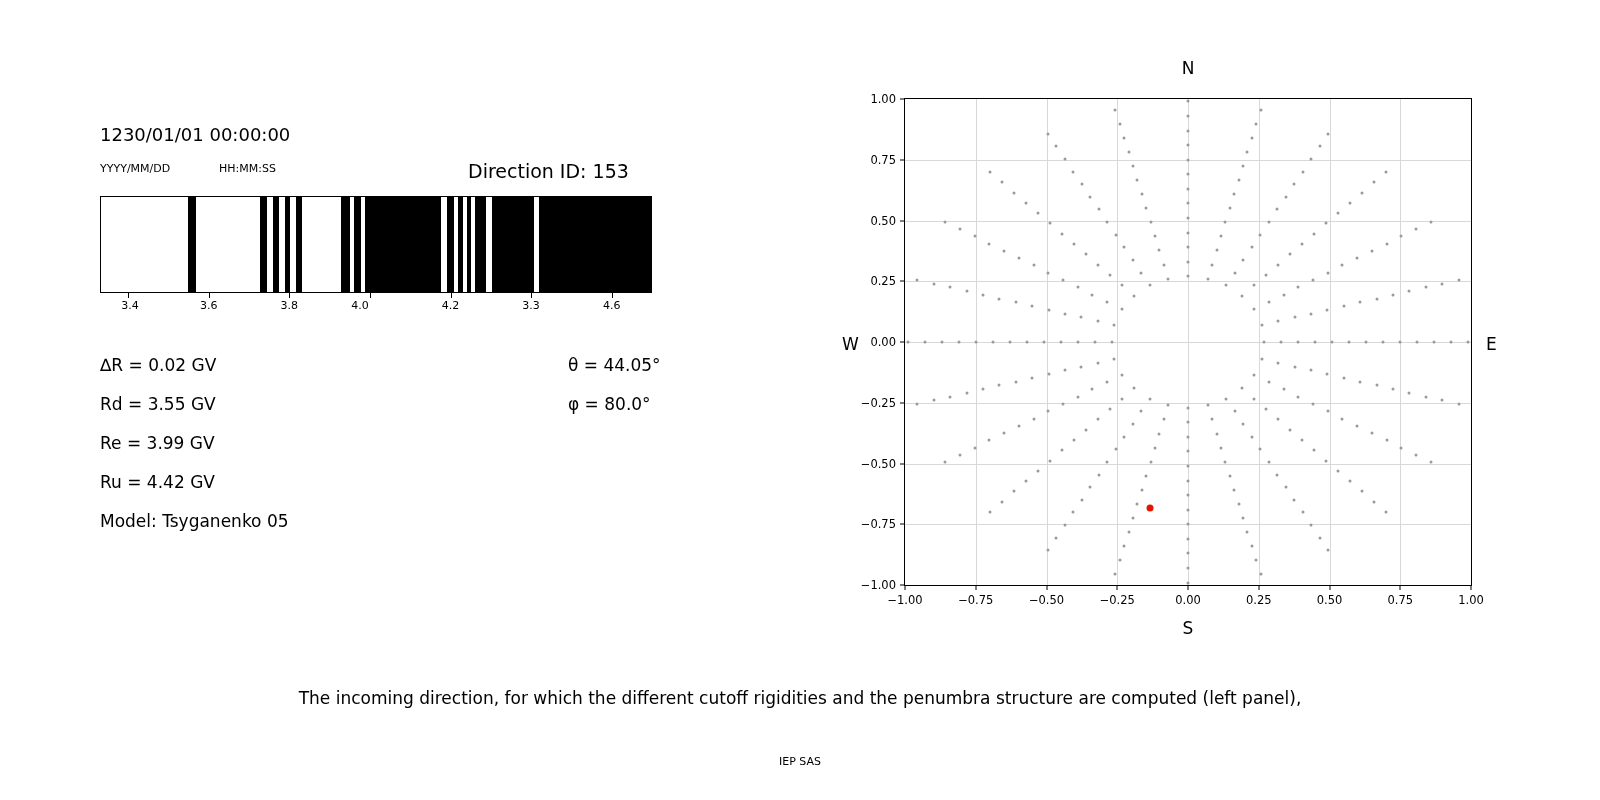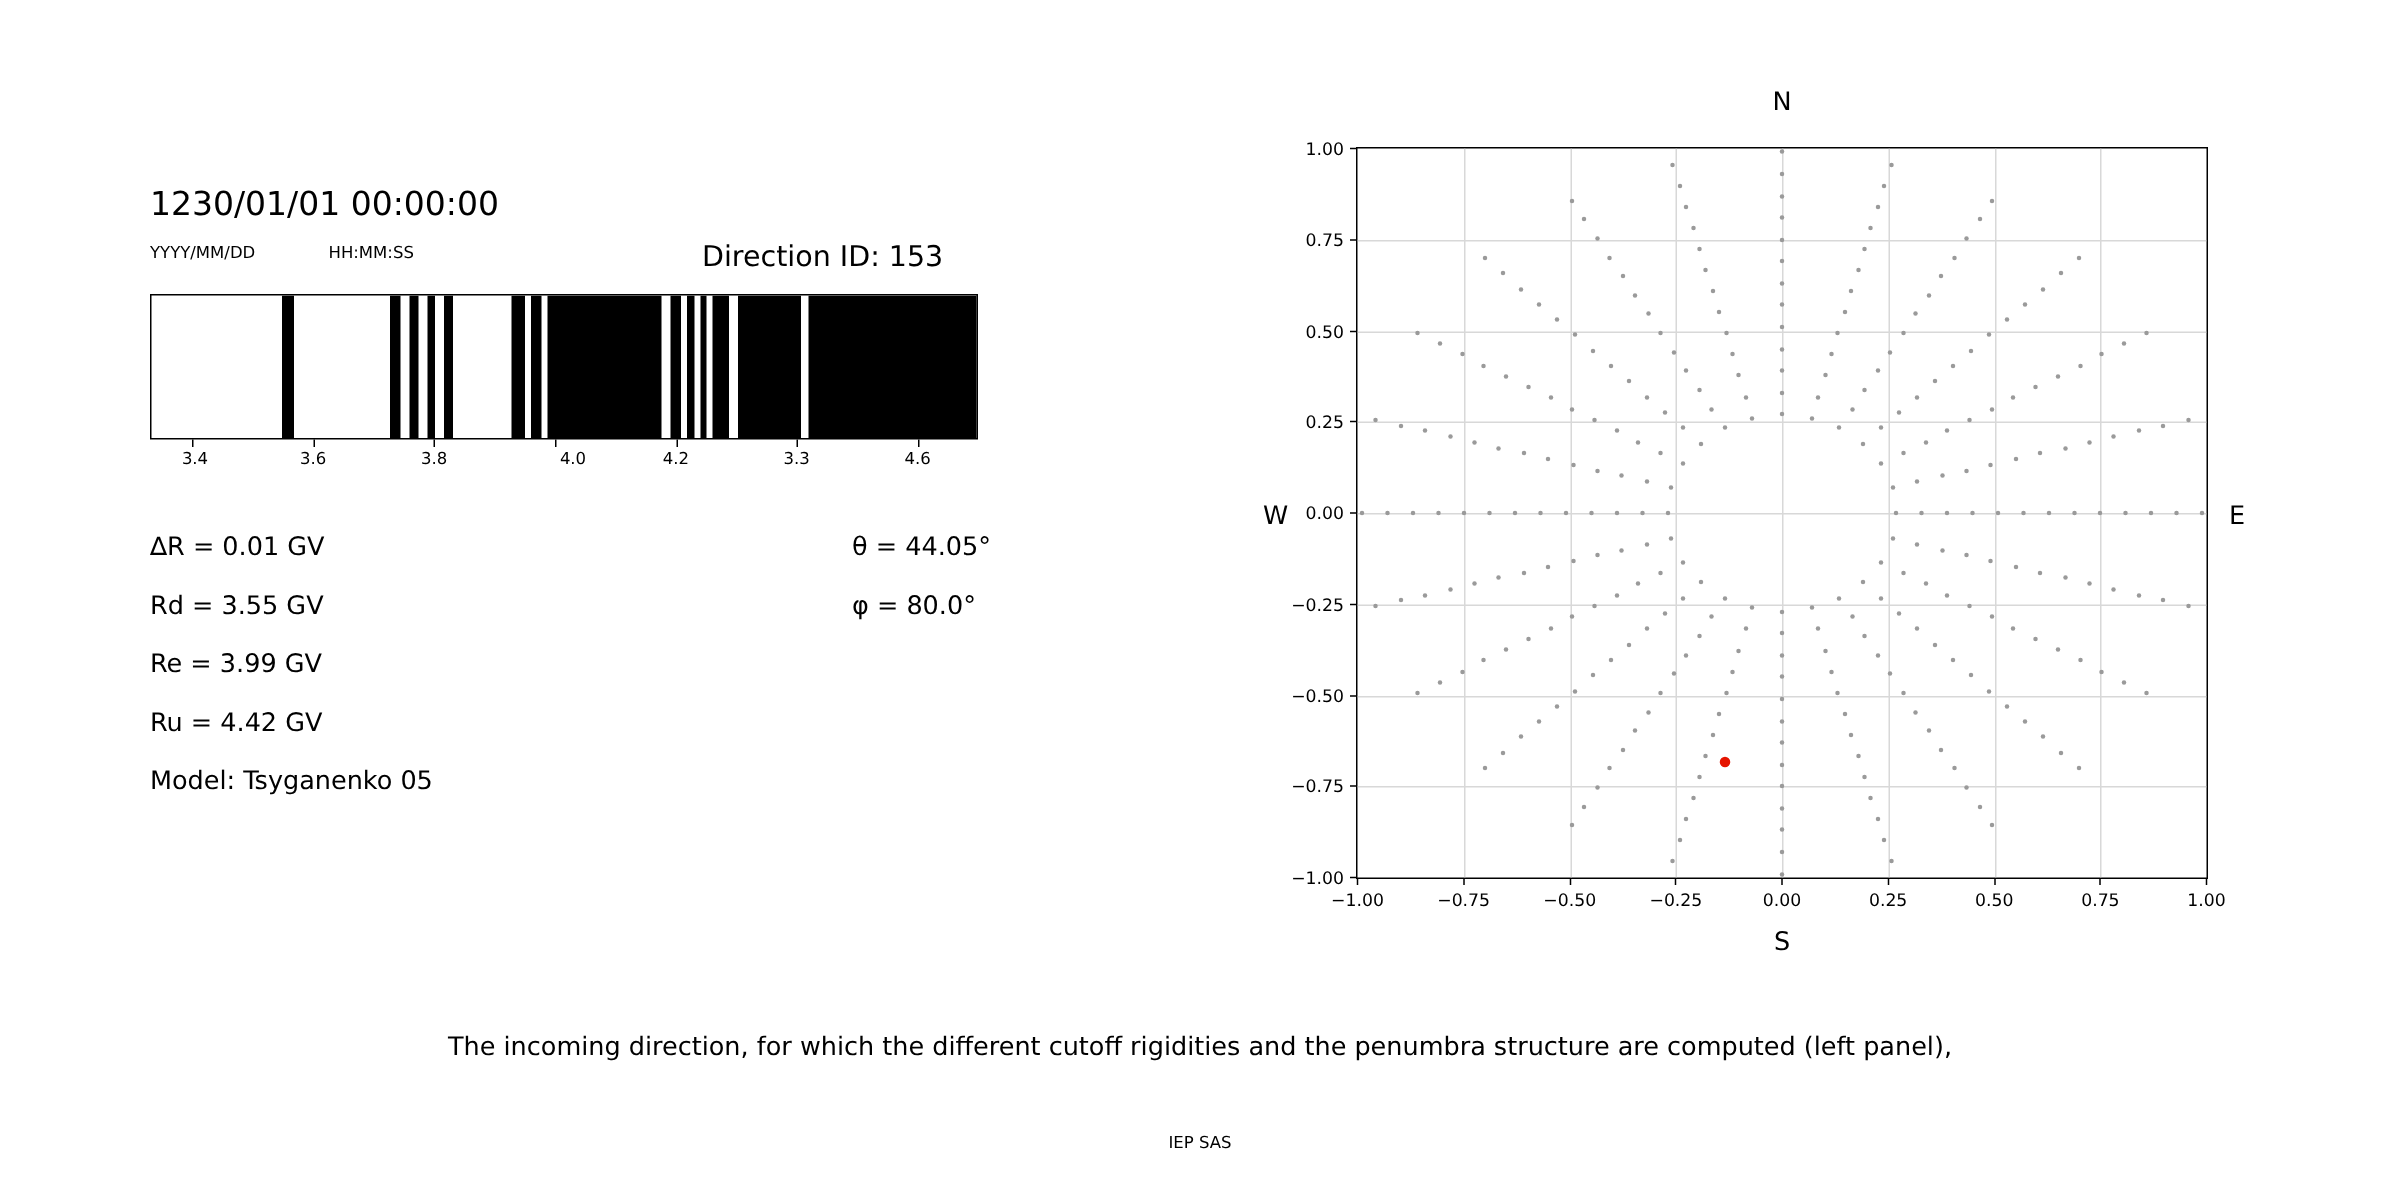--- a/index.html
+++ b/index.html
@@ -10,21 +10,21 @@
     color:#000000;
     position:relative;
     overflow:hidden;
   }
   .abs{position:absolute;}
 
   
   #left-panel{left:0;top:0;width:760px;height:640px;}
 
   #geo-position{left:100px;top:84px;font-size:17px;white-space:nowrap;}
-  #datetime{left:100px;top:124px;font-size:22px;white-space:nowrap;}
+  #datetime{left:100px;top:124px;font-size:18px;white-space:nowrap;}
   #date-format{left:100px;top:162px;font-size:11px;white-space:nowrap;}
   #time-format{left:219px;top:162px;font-size:11px;white-space:nowrap;}
   #direction-id{left:468px;top:160px;font-size:19px;white-space:nowrap;}
 
   
   #penumbra-band{
     left:100px;top:196px;width:552px;height:97px;
     border:1px solid #000;
     background:#ffffff;
     box-sizing:border-box;
@@ -116,30 +116,30 @@
       <div class="bar" style="left: 438.377px; width: 113.623px;"></div>
     </div>
   <div class="abs" id="rig-axis">
       <div class="tick" style="left: 28.2044px;"></div>
       <div class="axis-label" style="left: 30px; text-align: right;">3.4</div>
       <div class="tick" style="left: 108.788px;"></div>
       <div class="axis-label" style="left: 108.788px;">3.6</div>
       <div class="tick" style="left: 189.372px;"></div>
       <div class="axis-label" style="left: 189.372px;">3.8</div>
       <div class="tick" style="left: 269.956px;"></div>
-      <div class="axis-label" style="left: 282px;">4.0</div>
+      <div class="axis-label" style="left: 260px;">4.0</div>
       <div class="tick" style="left: 350.54px;"></div>
       <div class="axis-label" style="left: 350.54px;">4.2</div>
       <div class="tick" style="left: 431.124px;"></div>
       <div class="axis-label" style="left: 431.124px;">3.3</div>
       <div class="tick" style="left: 511.708px;"></div>
       <div class="axis-label" style="left: 511.708px;">4.6</div>
     </div>
 
-  <div class="abs val-left" id="v-dr">∆R = 0.01 GV</div>
+  <div class="abs val-left" id="v-dr">∆R = 0.02 GV</div>
   <div class="abs val-left" id="v-rd">Rd = 3.55 GV</div>
   <div class="abs val-left" id="v-re">Re = 3.99 GV</div>
   <div class="abs val-left" id="v-ru">Ru = 4.42 GV</div>
   <div class="abs val-left" id="v-model">Model: Tsyganenko 05</div>
   <div class="abs val-right" id="v-theta">θ = 44.05°</div>
   <div class="abs val-right" id="v-phi">φ = 80.0°</div>
 </div>
 
 <div class="abs" id="right-panel">
   <div id="lbl-N">N</div>

